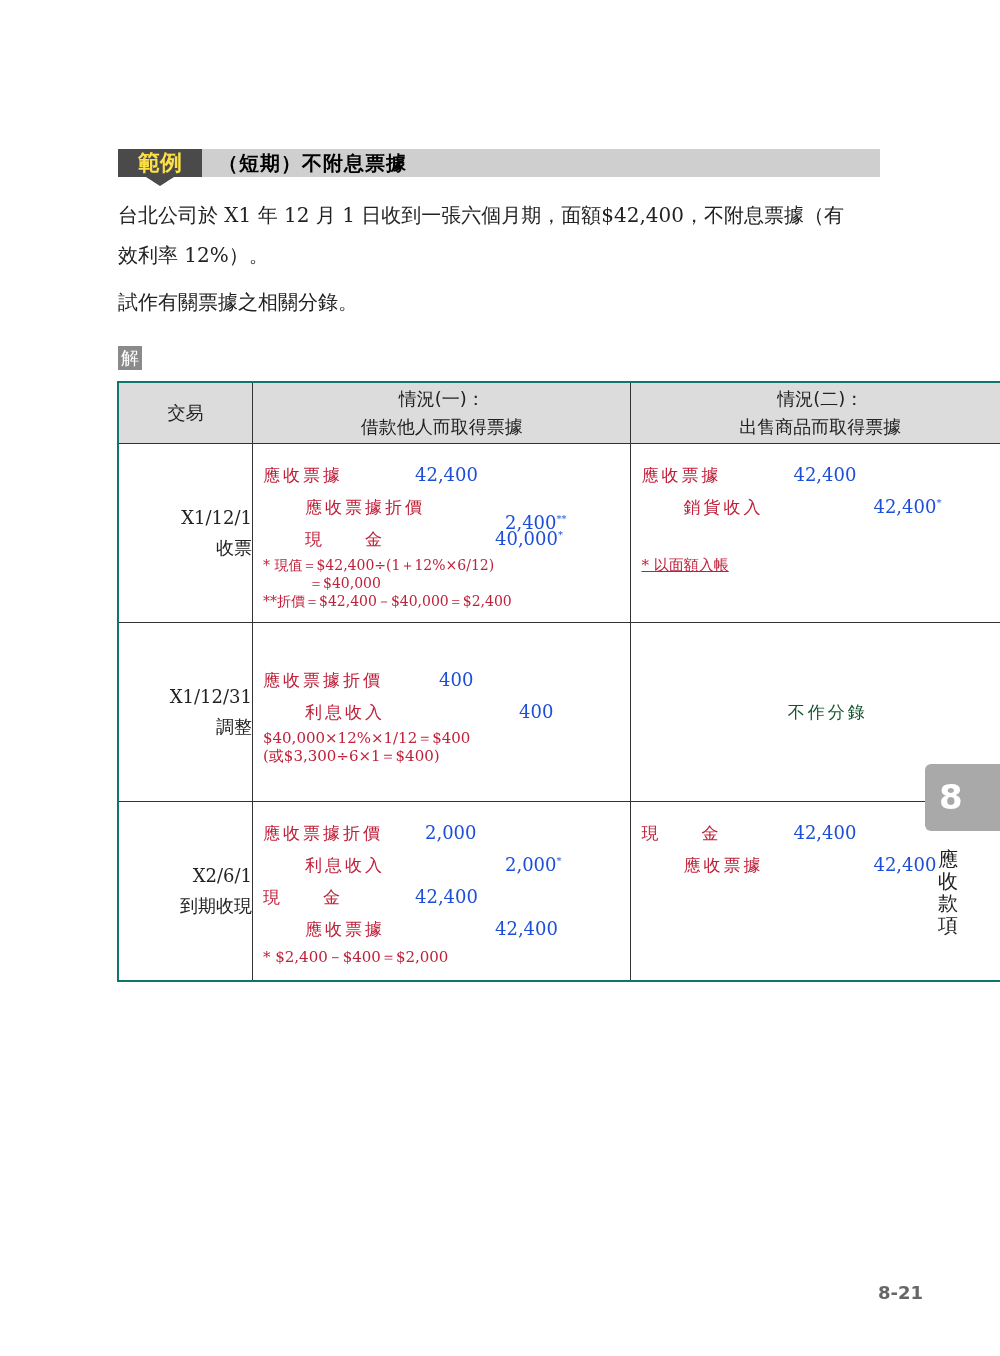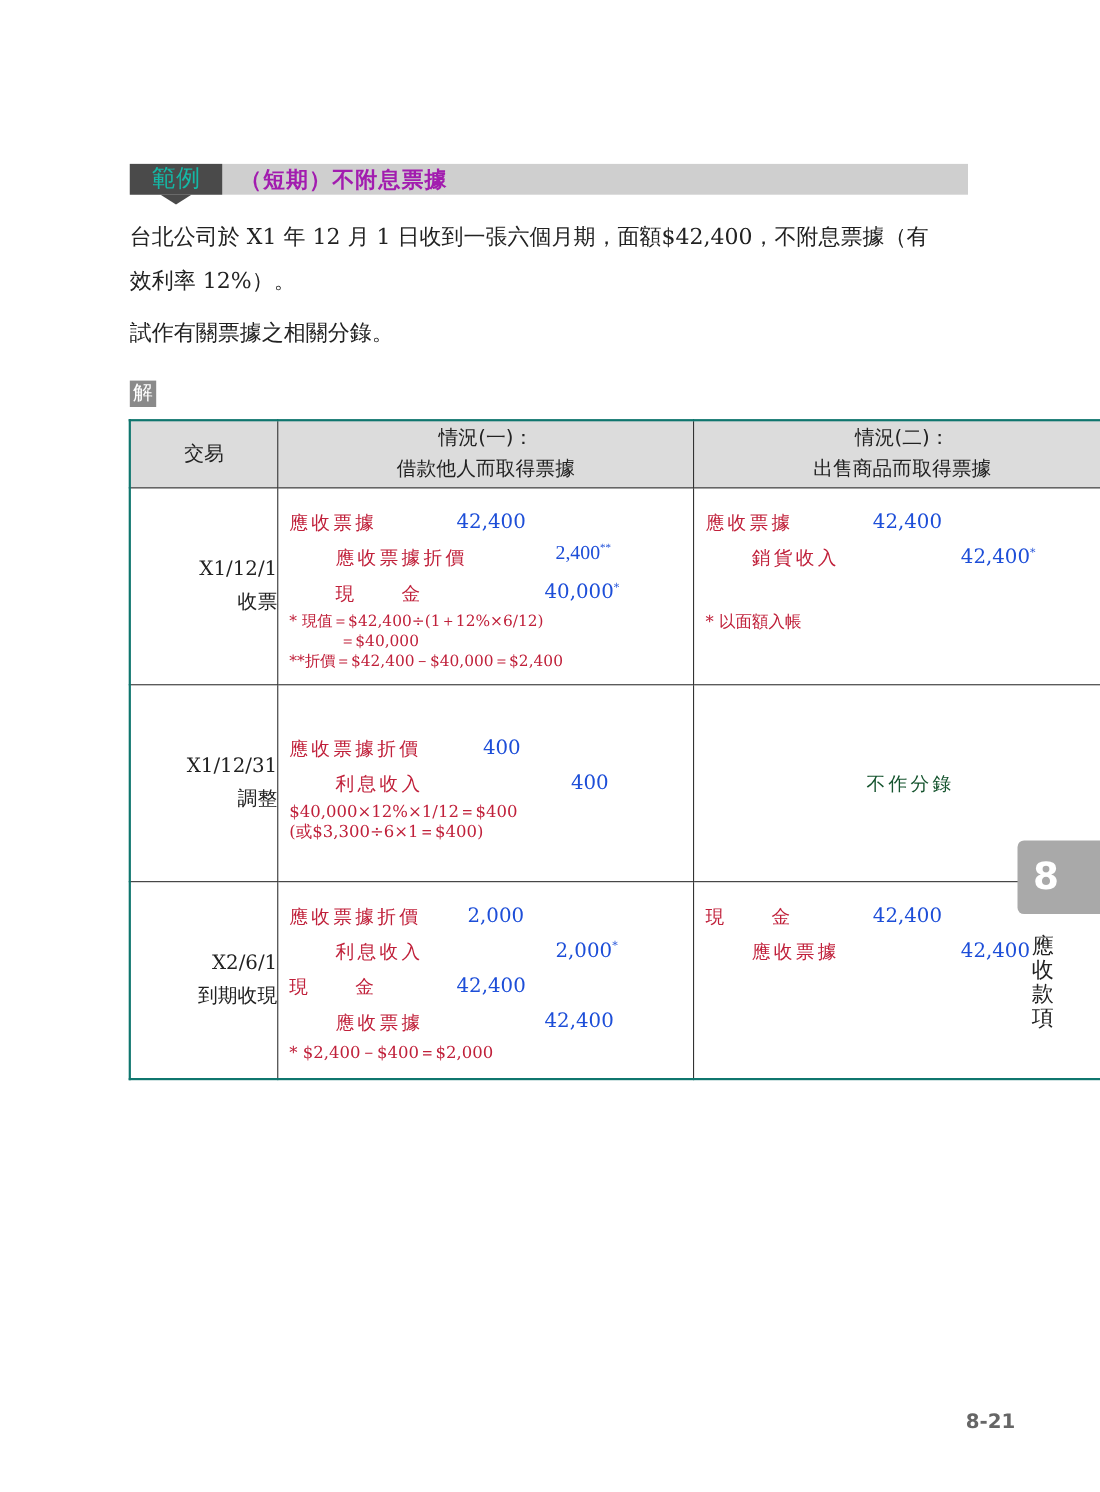--- a/index.html
+++ b/index.html
@@ -1,20 +1,20 @@
 <!DOCTYPE html>
 <html><head>
 <meta charset="utf-8">
 <style>
   html, body { margin:0; padding:0; }
   body { width:1000px; height:1356px; background:#ffffff; position:relative; font-family:"DejaVu Serif","Liberation Serif",serif; color:#222; overflow:hidden; }
   .example-bar { position:absolute; left:118px; top:149px; width:762px; height:28px; background:#cfcfcf; }
-  .example-tag { position:absolute; left:0; top:0; width:84px; height:28px; background:#4a4a4a; color:#14b8a6; font-family:"DejaVu Sans","Liberation Sans",sans-serif; font-size:22px; line-height:28px; text-align:center; }
+  .example-tag { position:absolute; left:0; top:0; width:84px; height:28px; background:#4a4a4a; color:#fde047; font-family:"DejaVu Sans","Liberation Sans",sans-serif; font-size:22px; line-height:28px; text-align:center;font-weight:bold; }
   .example-tag:after { content:""; position:absolute; left:28px; top:28px; border-left:14px solid transparent; border-right:14px solid transparent; border-top:9px solid #4a4a4a; }
-  .example-title { position:absolute; left:100px; top:0; line-height:28px; font-family:"DejaVu Sans","Liberation Sans",sans-serif; font-weight:bold; font-size:20px; color:#a21caf; letter-spacing:1px;text-align:right; }
+  .example-title { position:absolute; left:100px; top:0; line-height:28px; font-family:"DejaVu Sans","Liberation Sans",sans-serif; font-weight:bold; font-size:20px; color:#000000; letter-spacing:1px;text-align:right; }
   .para { position:absolute; left:118px; width:770px; font-size:20px; line-height:34px; color:#222; }
   .jie { position:absolute; left:118px; top:346px; width:24px; height:24px; background:#8a8a8a; color:#fff; font-family:"DejaVu Sans","Liberation Sans",sans-serif; font-size:18px; line-height:24px; text-align:center; }
   table.sol { position:absolute; left:117px; top:381px; width:894px; border-collapse:collapse; border:2px solid #0f766e;padding-left:35px; }
   table.sol td, table.sol th { border:1px solid #333; vertical-align:top; padding:0; }
   table.sol th { background:#dcdcdc; font-family:"DejaVu Sans","Liberation Sans",sans-serif; font-weight:normal; font-size:18px; line-height:28px; height:60px; text-align:center; vertical-align:middle; }
   .c1 { width:114px; } .c2 { width:324px; } .c3 { width:324px;margin-left:28px; }
   td.tx { text-align:right; vertical-align:middle !important; font-size:18px; line-height:30px; color:#222; }
   .cell { position:relative; }
   .ln { position:absolute; color:#c0203a; font-size:17px; white-space:nowrap; letter-spacing:3px; }
   .amt { position:absolute; color:#1d4ed8; font-size:18px; white-space:nowrap; }
@@ -56,35 +56,35 @@
   <tr style="height:178px;">
     <td class="tx">
       <div>X1/12/1</div>
       <div>收票</div>
     </td>
     <td>
       <div class="cell" style="height:178px;">
         <span class="ln" style="left:10px;top:20px;">應收票據</span>
         <span class="amt" style="left:162px;top:20px;">42,400</span>
         <span class="ln" style="left:52px;top:52px;">應收票據折價</span>
-        <span class="amt" style="left:252px;top:48px;font-family:Liberation Serif, serif;"><span>2,400</span><sup>**</sup></span>
+        <span class="amt" style="left:252px;top:68px;"><span>2,400</span><sup>**</sup></span>
         <span class="ln" style="left:52px;top:84px;">現　　金</span>
         <span class="amt" style="left:242px;top:84px;"><span>40,000</span><sup>*</sup></span>
         <span class="note" style="left:10px;top:112px;">*  現值＝$42,400÷(1＋12%×6/12)</span>
         <span class="note" style="left:56px;top:130px;">＝$40,000</span>
         <span class="note" style="left:10px;top:148px;">**折價＝$42,400－$40,000＝$2,400</span>
       </div>
     </td>
     <td>
       <div class="cell" style="height:178px;">
         <span class="ln" style="left:10px;top:20px;">應收票據</span>
         <span class="amt" style="left:162px;top:20px;">42,400</span>
         <span class="ln" style="left:52px;top:52px;">銷貨收入</span>
         <span class="amt" style="left:242px;top:52px;"><span>42,400</span><sup>*</sup></span>
-        <span class="note" style="left:10px;top:112px;font-size:15px;">*  以面額入帳</span>
+        <span class="note" style="left:10px;top:112px;font-size:15px;text-decoration:underline;">*  以面額入帳</span>
       </div>
     </td>
   </tr>
 
   <tr style="height:178px;">
     <td class="tx">
       <div>X1/12/31</div>
       <div>調整</div>
     </td>
     <td>

